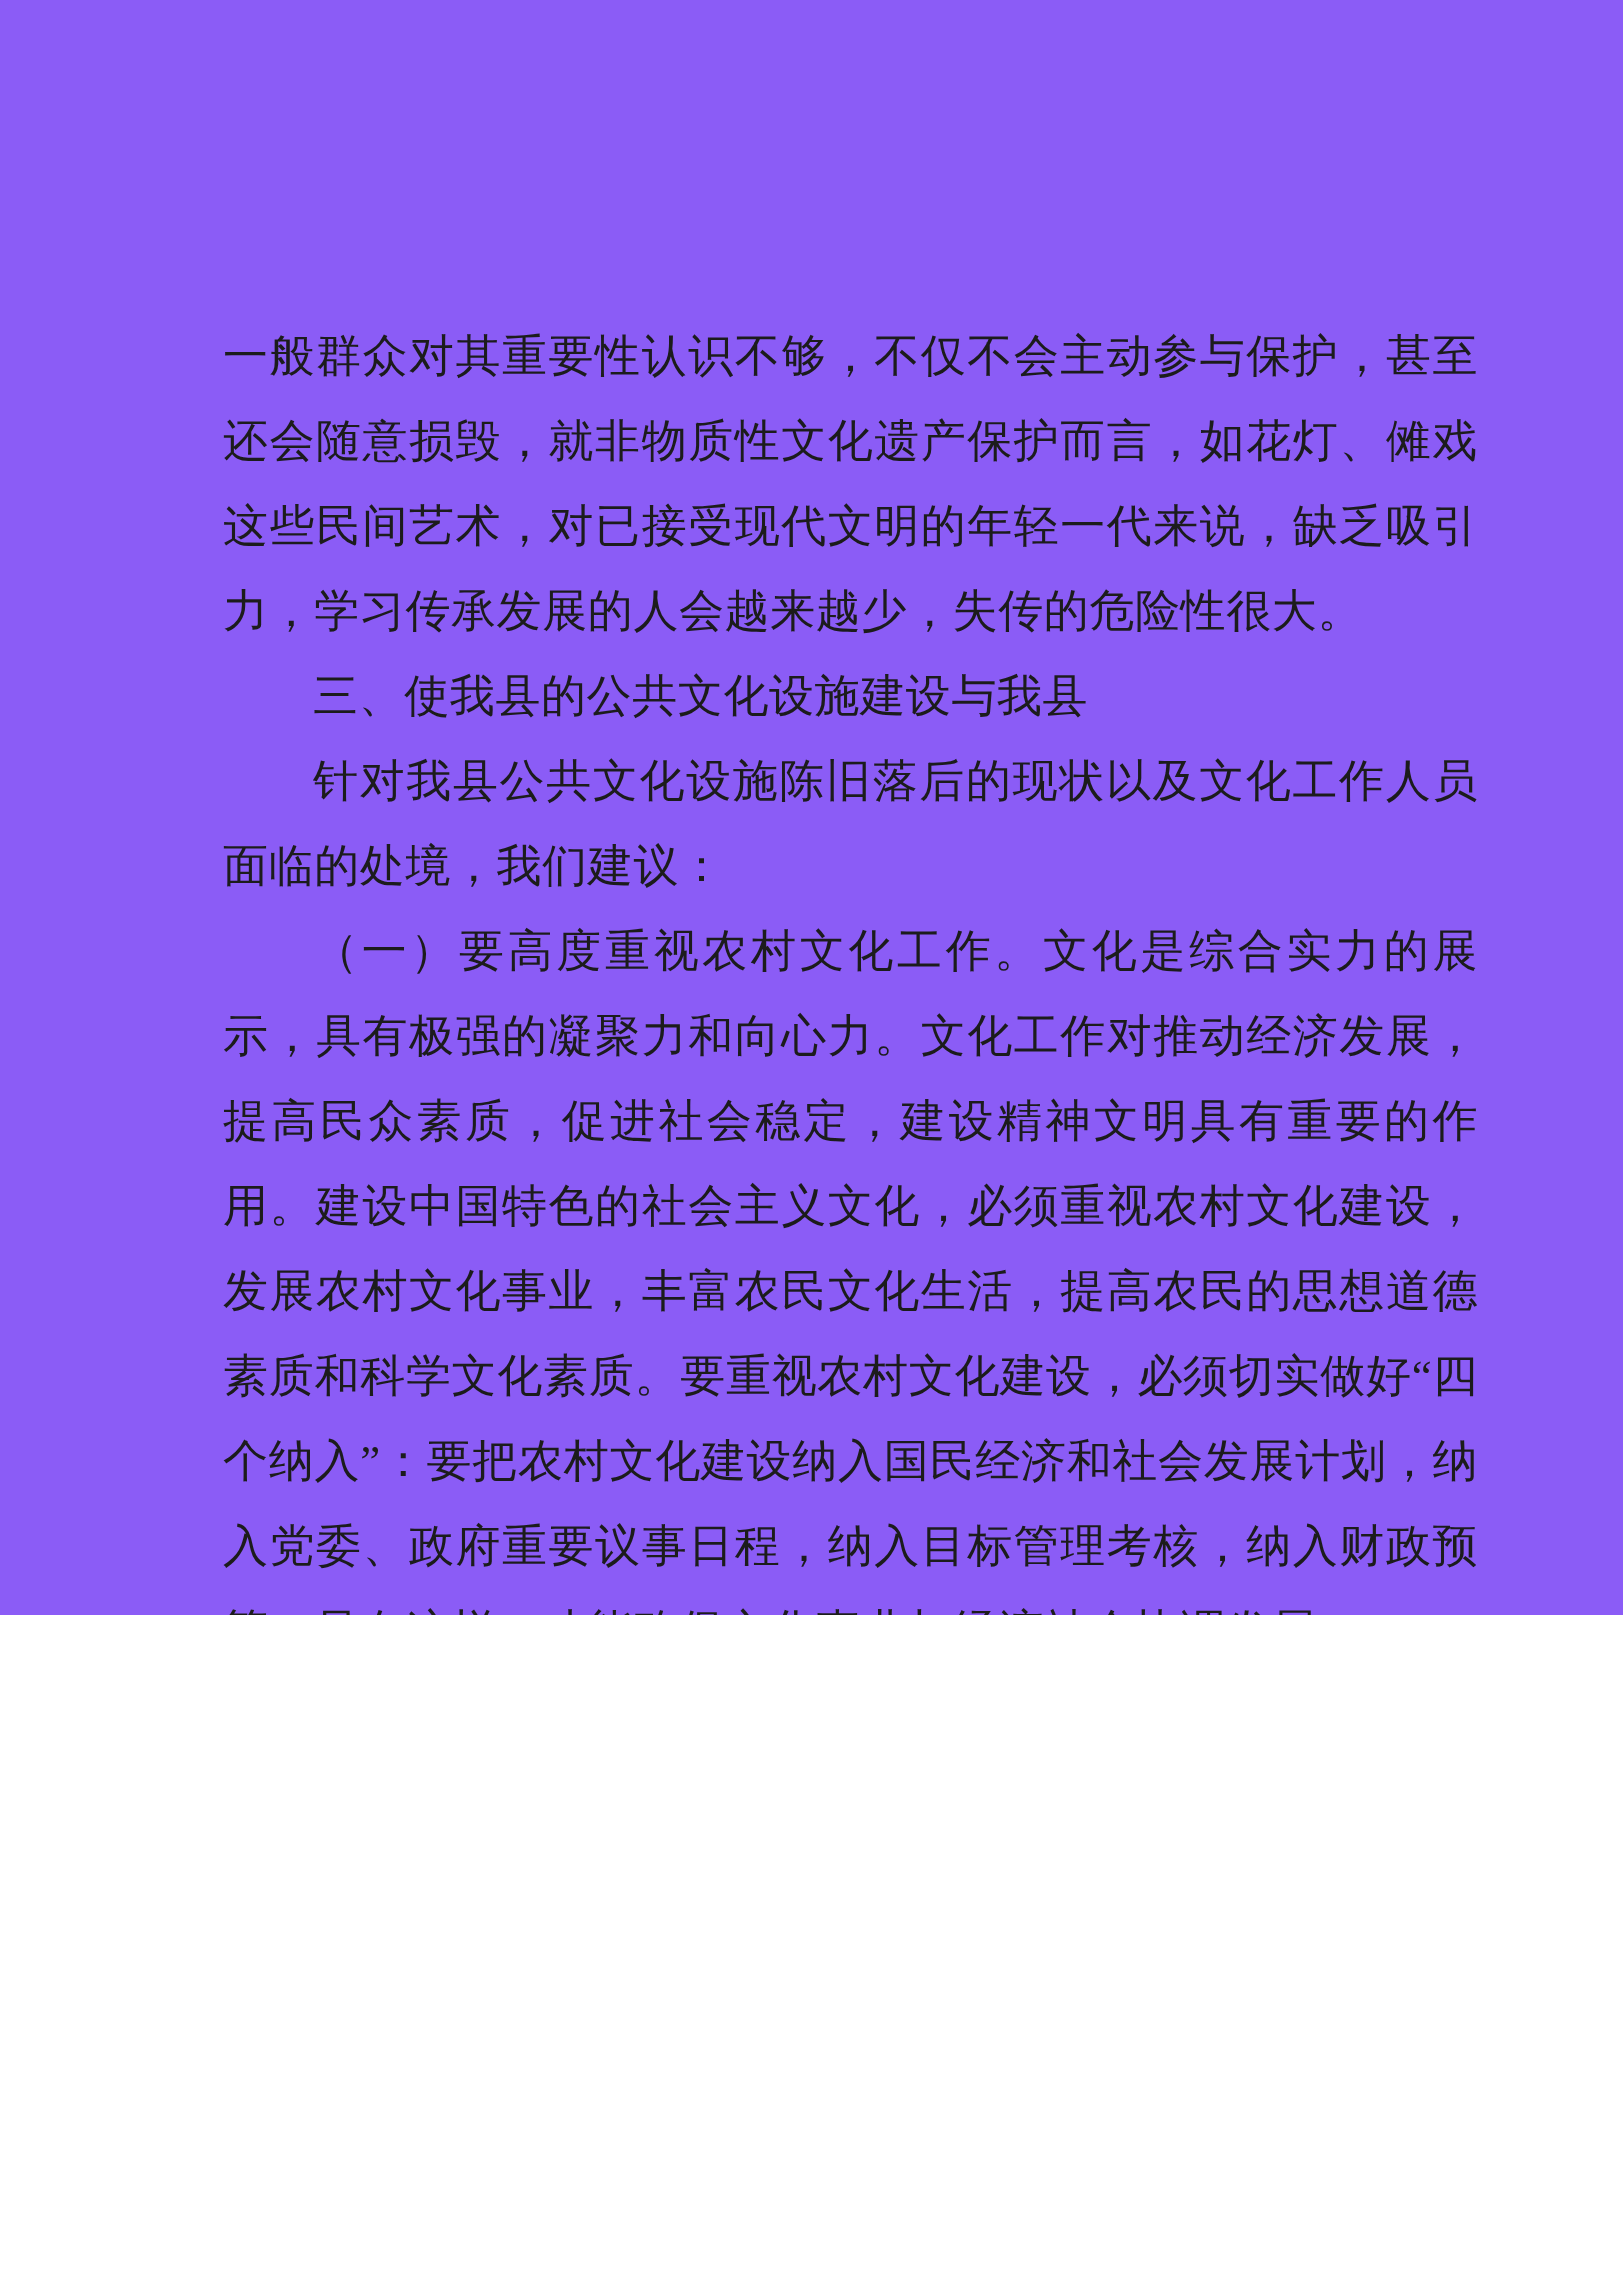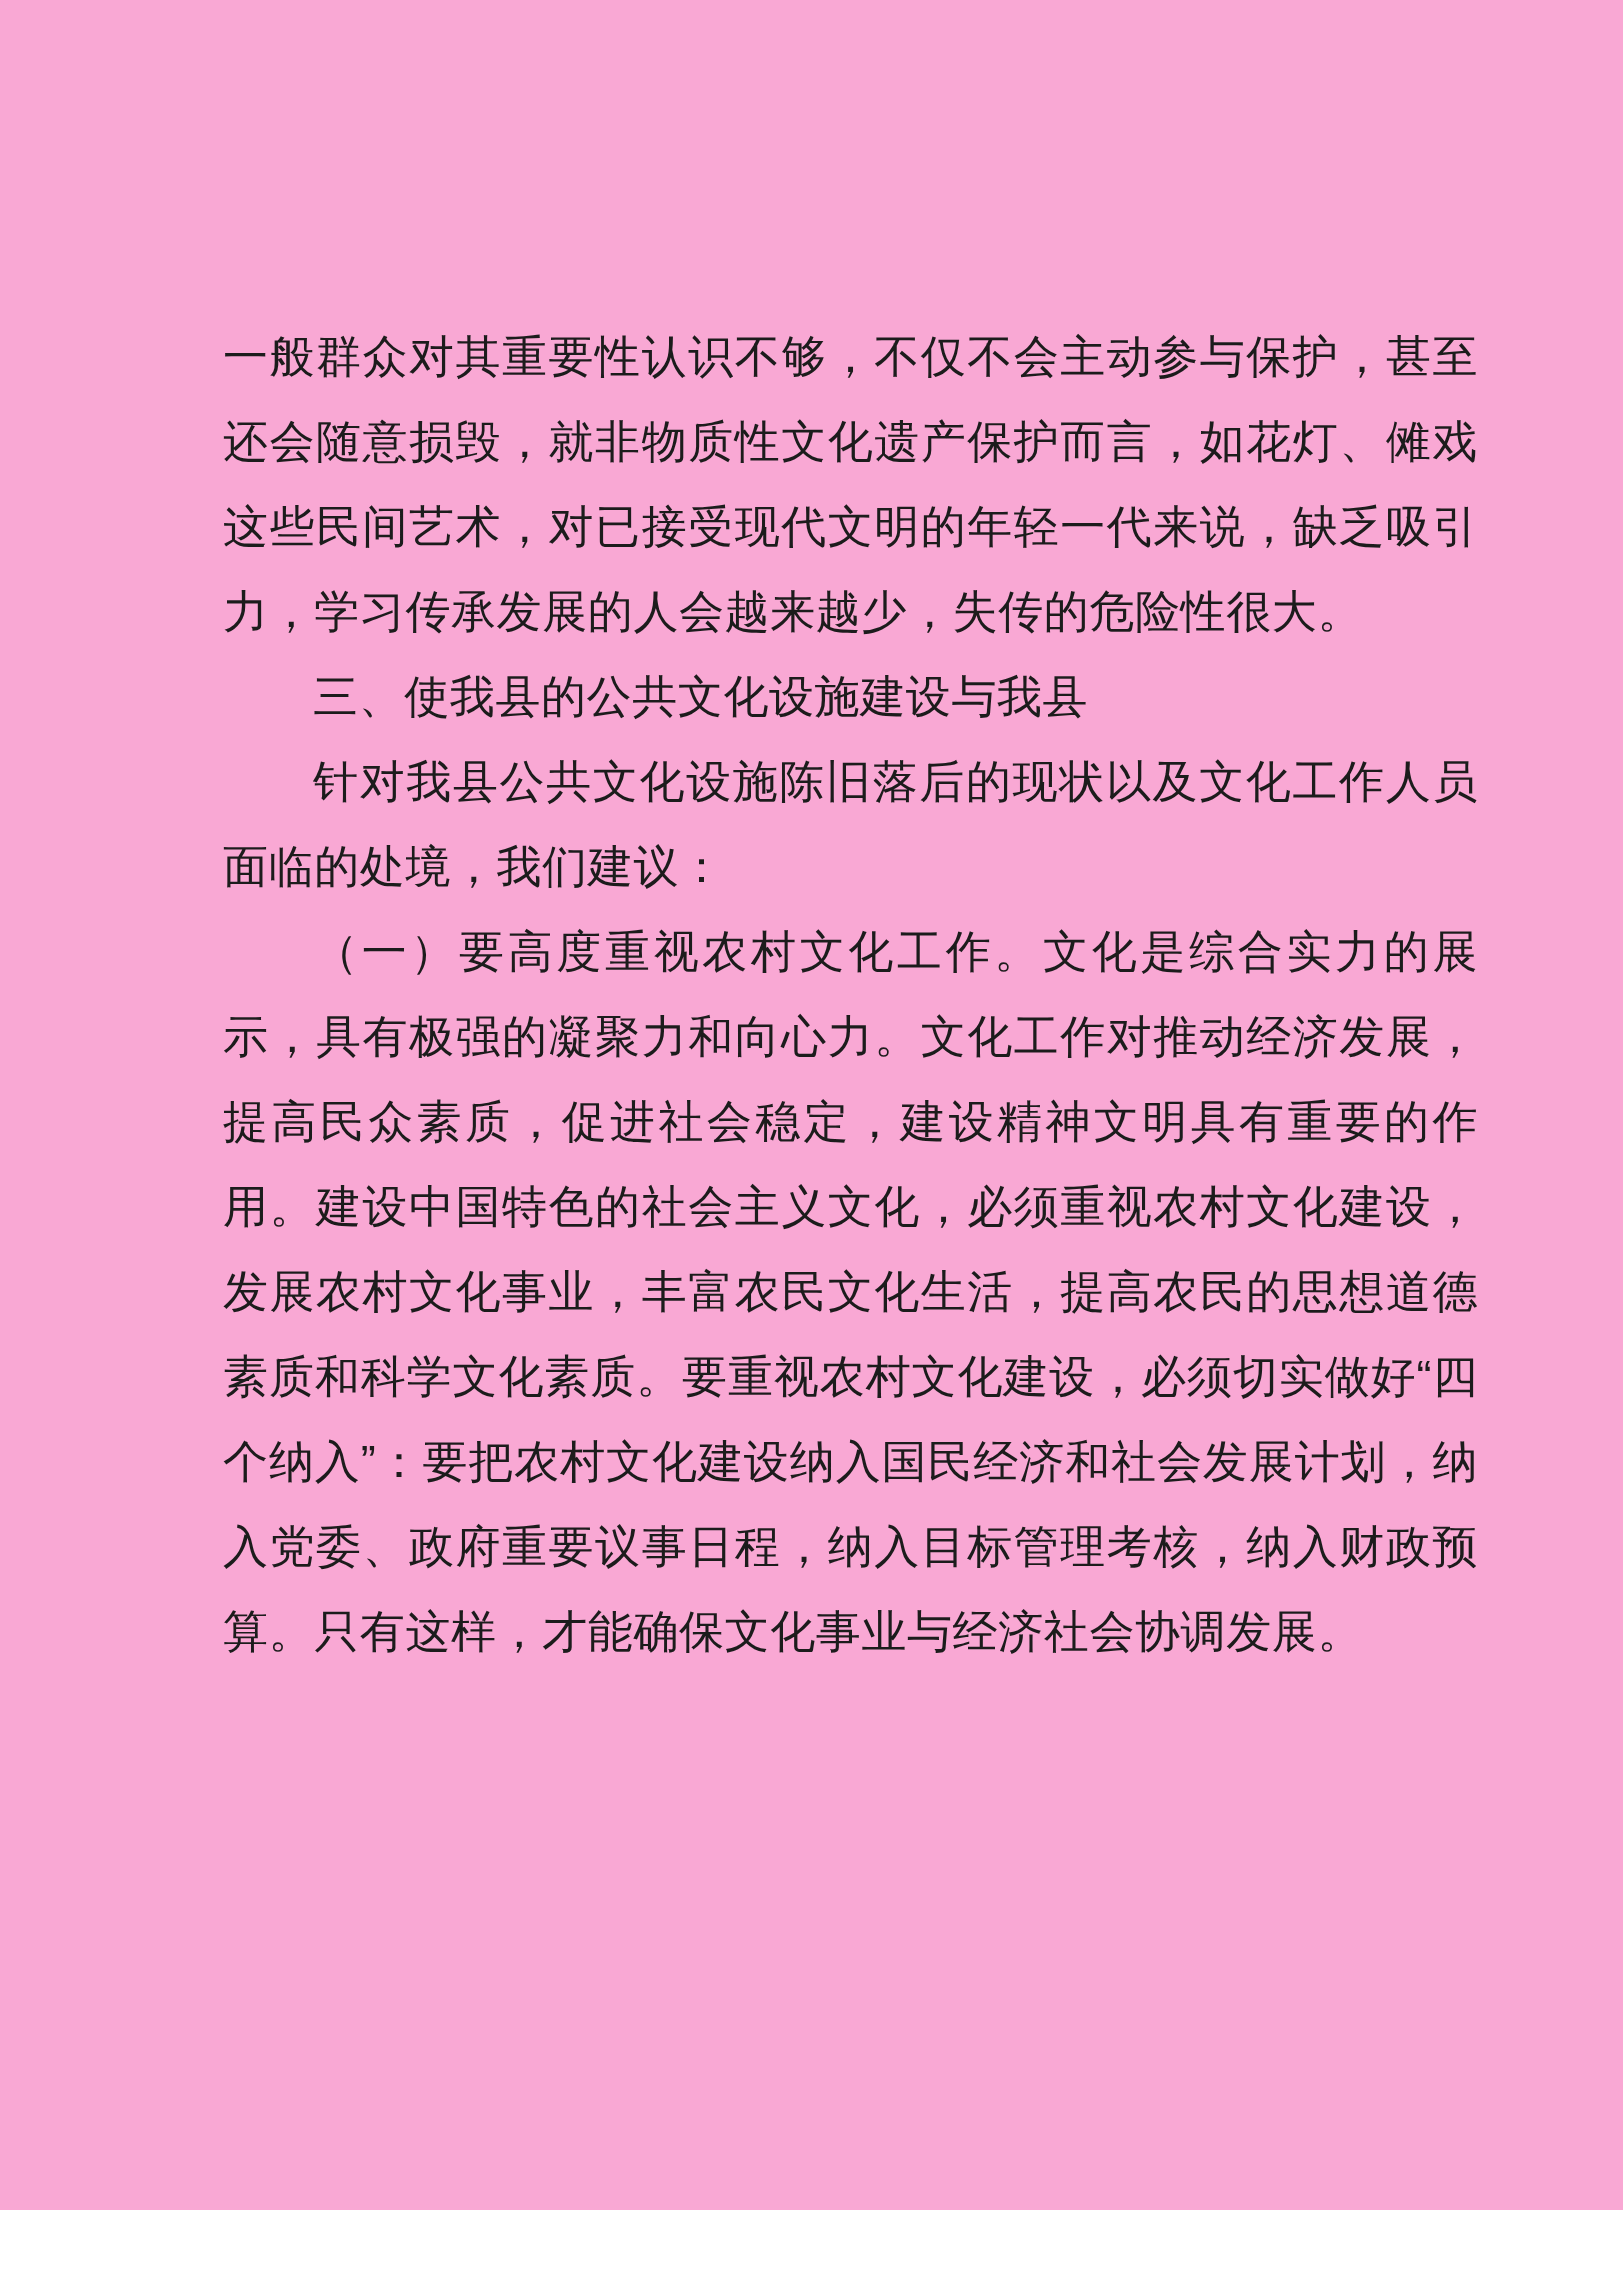--- a/index.html
+++ b/index.html
@@ -3,24 +3,24 @@
 <meta charset="utf-8">
 <style>
   html, body {
     margin: 0;
     padding: 0;
     background: #ffffff;
   }
   .page {
     position: relative;
     width: 1623px;
-    height: 2210px;
-    background: #f9a8d4;
+    height: 1615px;
+    background: #8b5cf6;
     overflow: hidden;
-    font-family: Liberation Sans, sans-serif;
+    font-family: Liberation Serif, serif;
     color: #1c1c1c;
   }
   .content {
     position: absolute;
     left: 223px;
     top: 314px;
     width: 1255px;
     font-size: 45px;
     line-height: 85px;
     text-align: justify;

